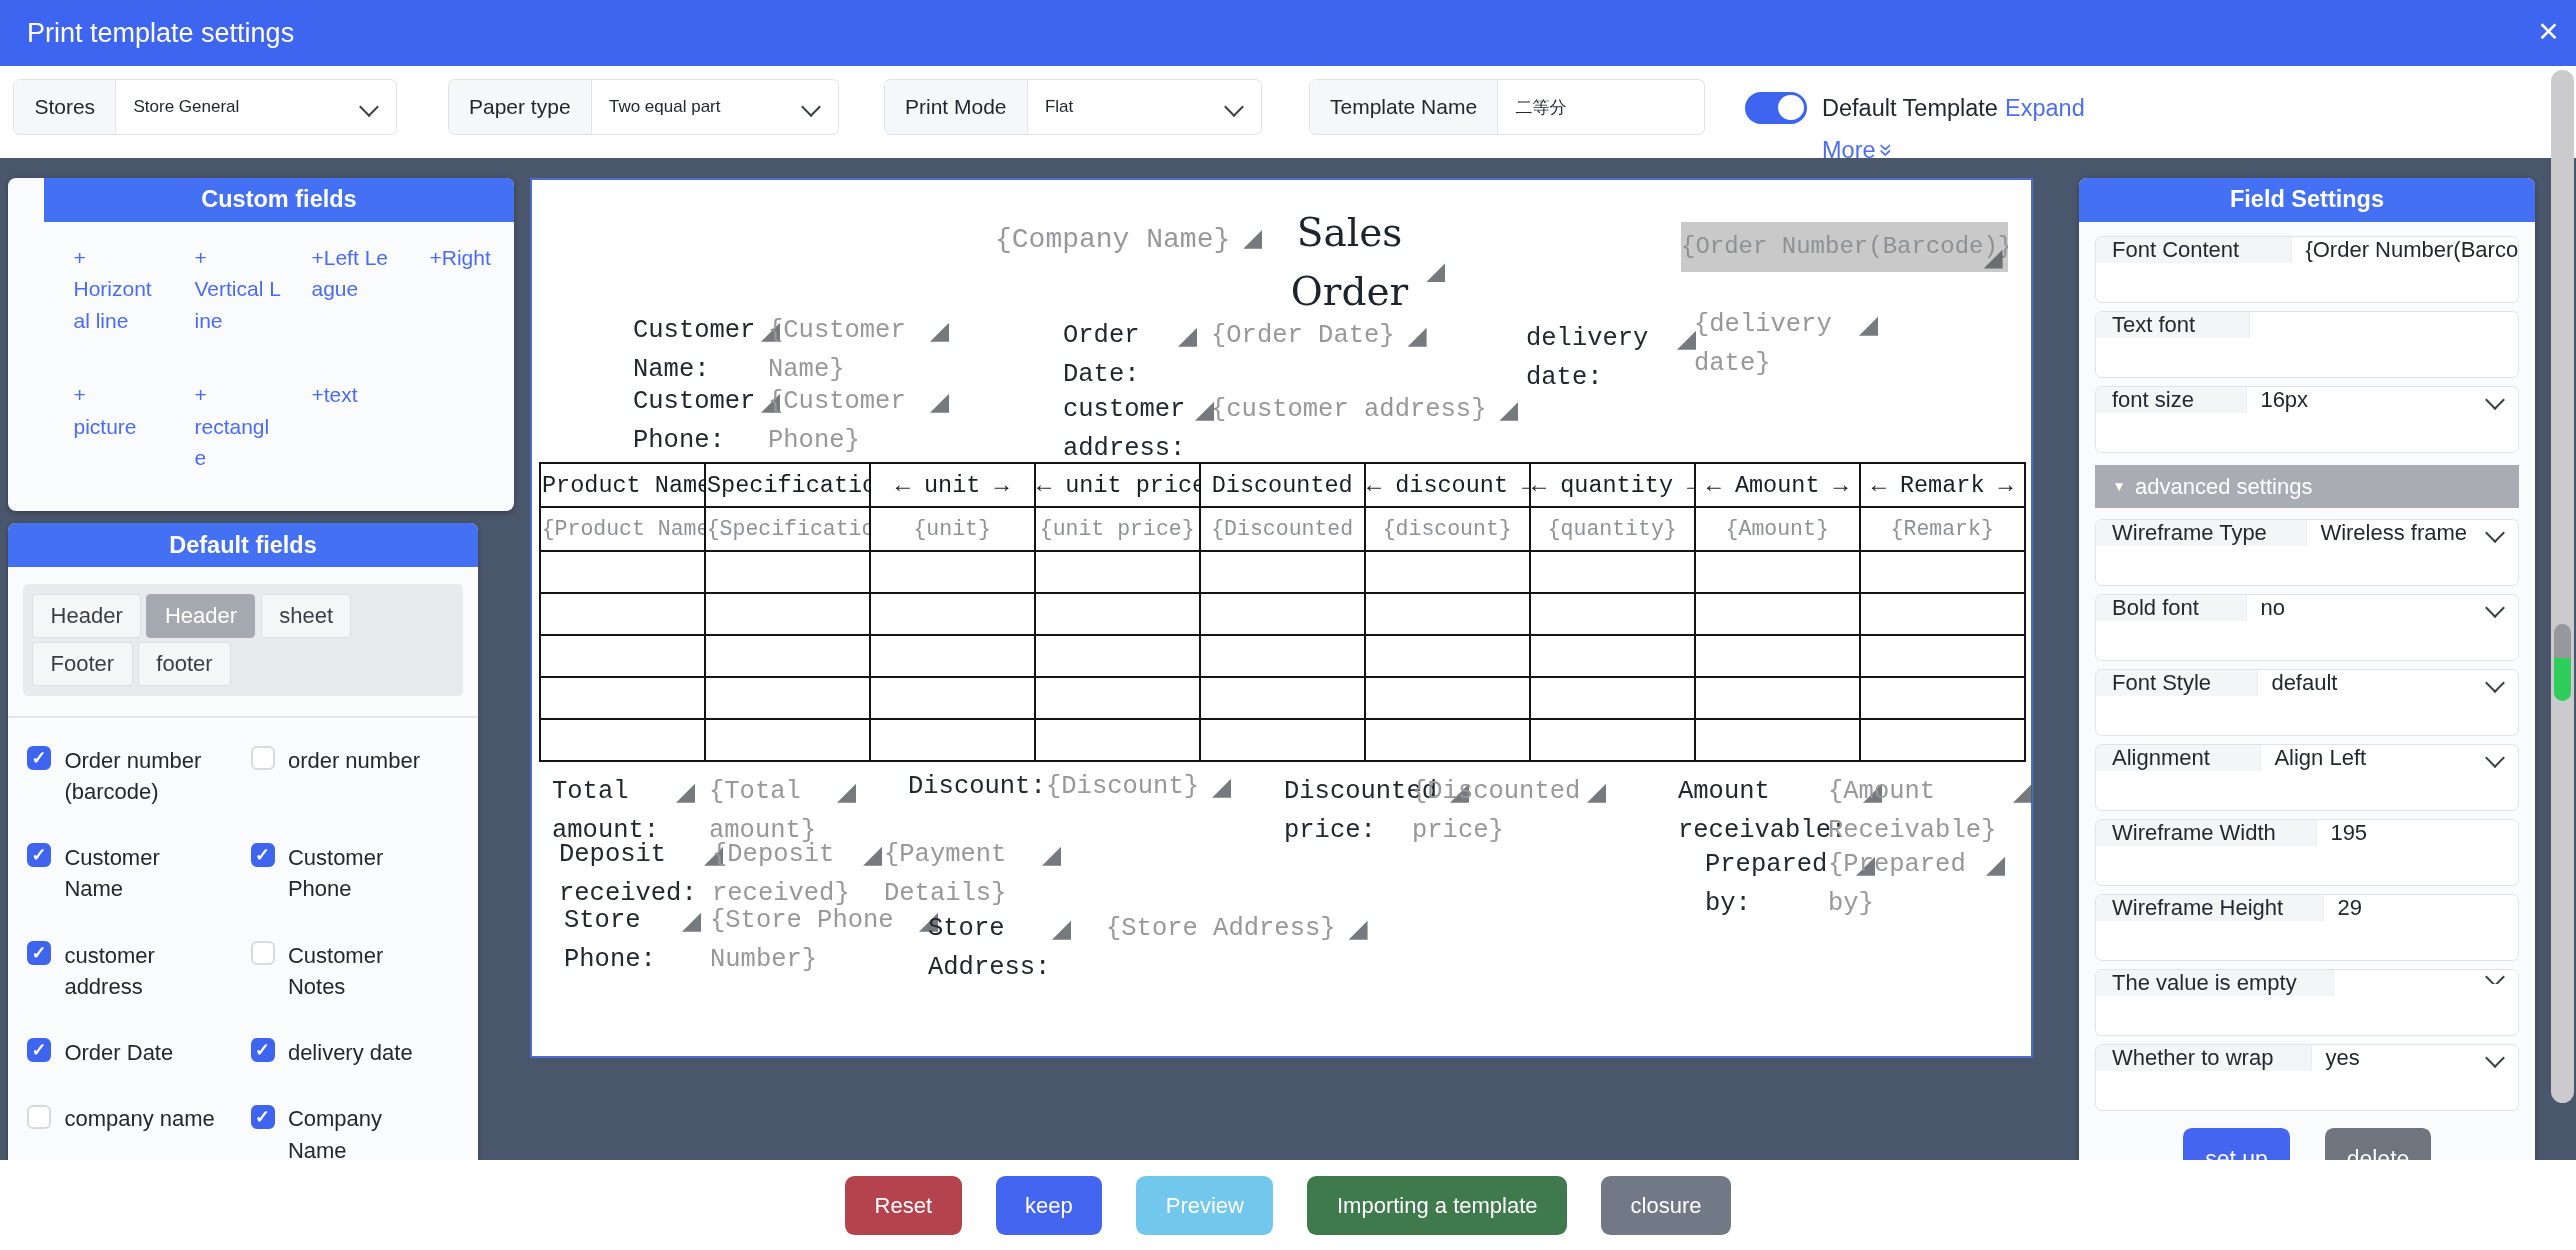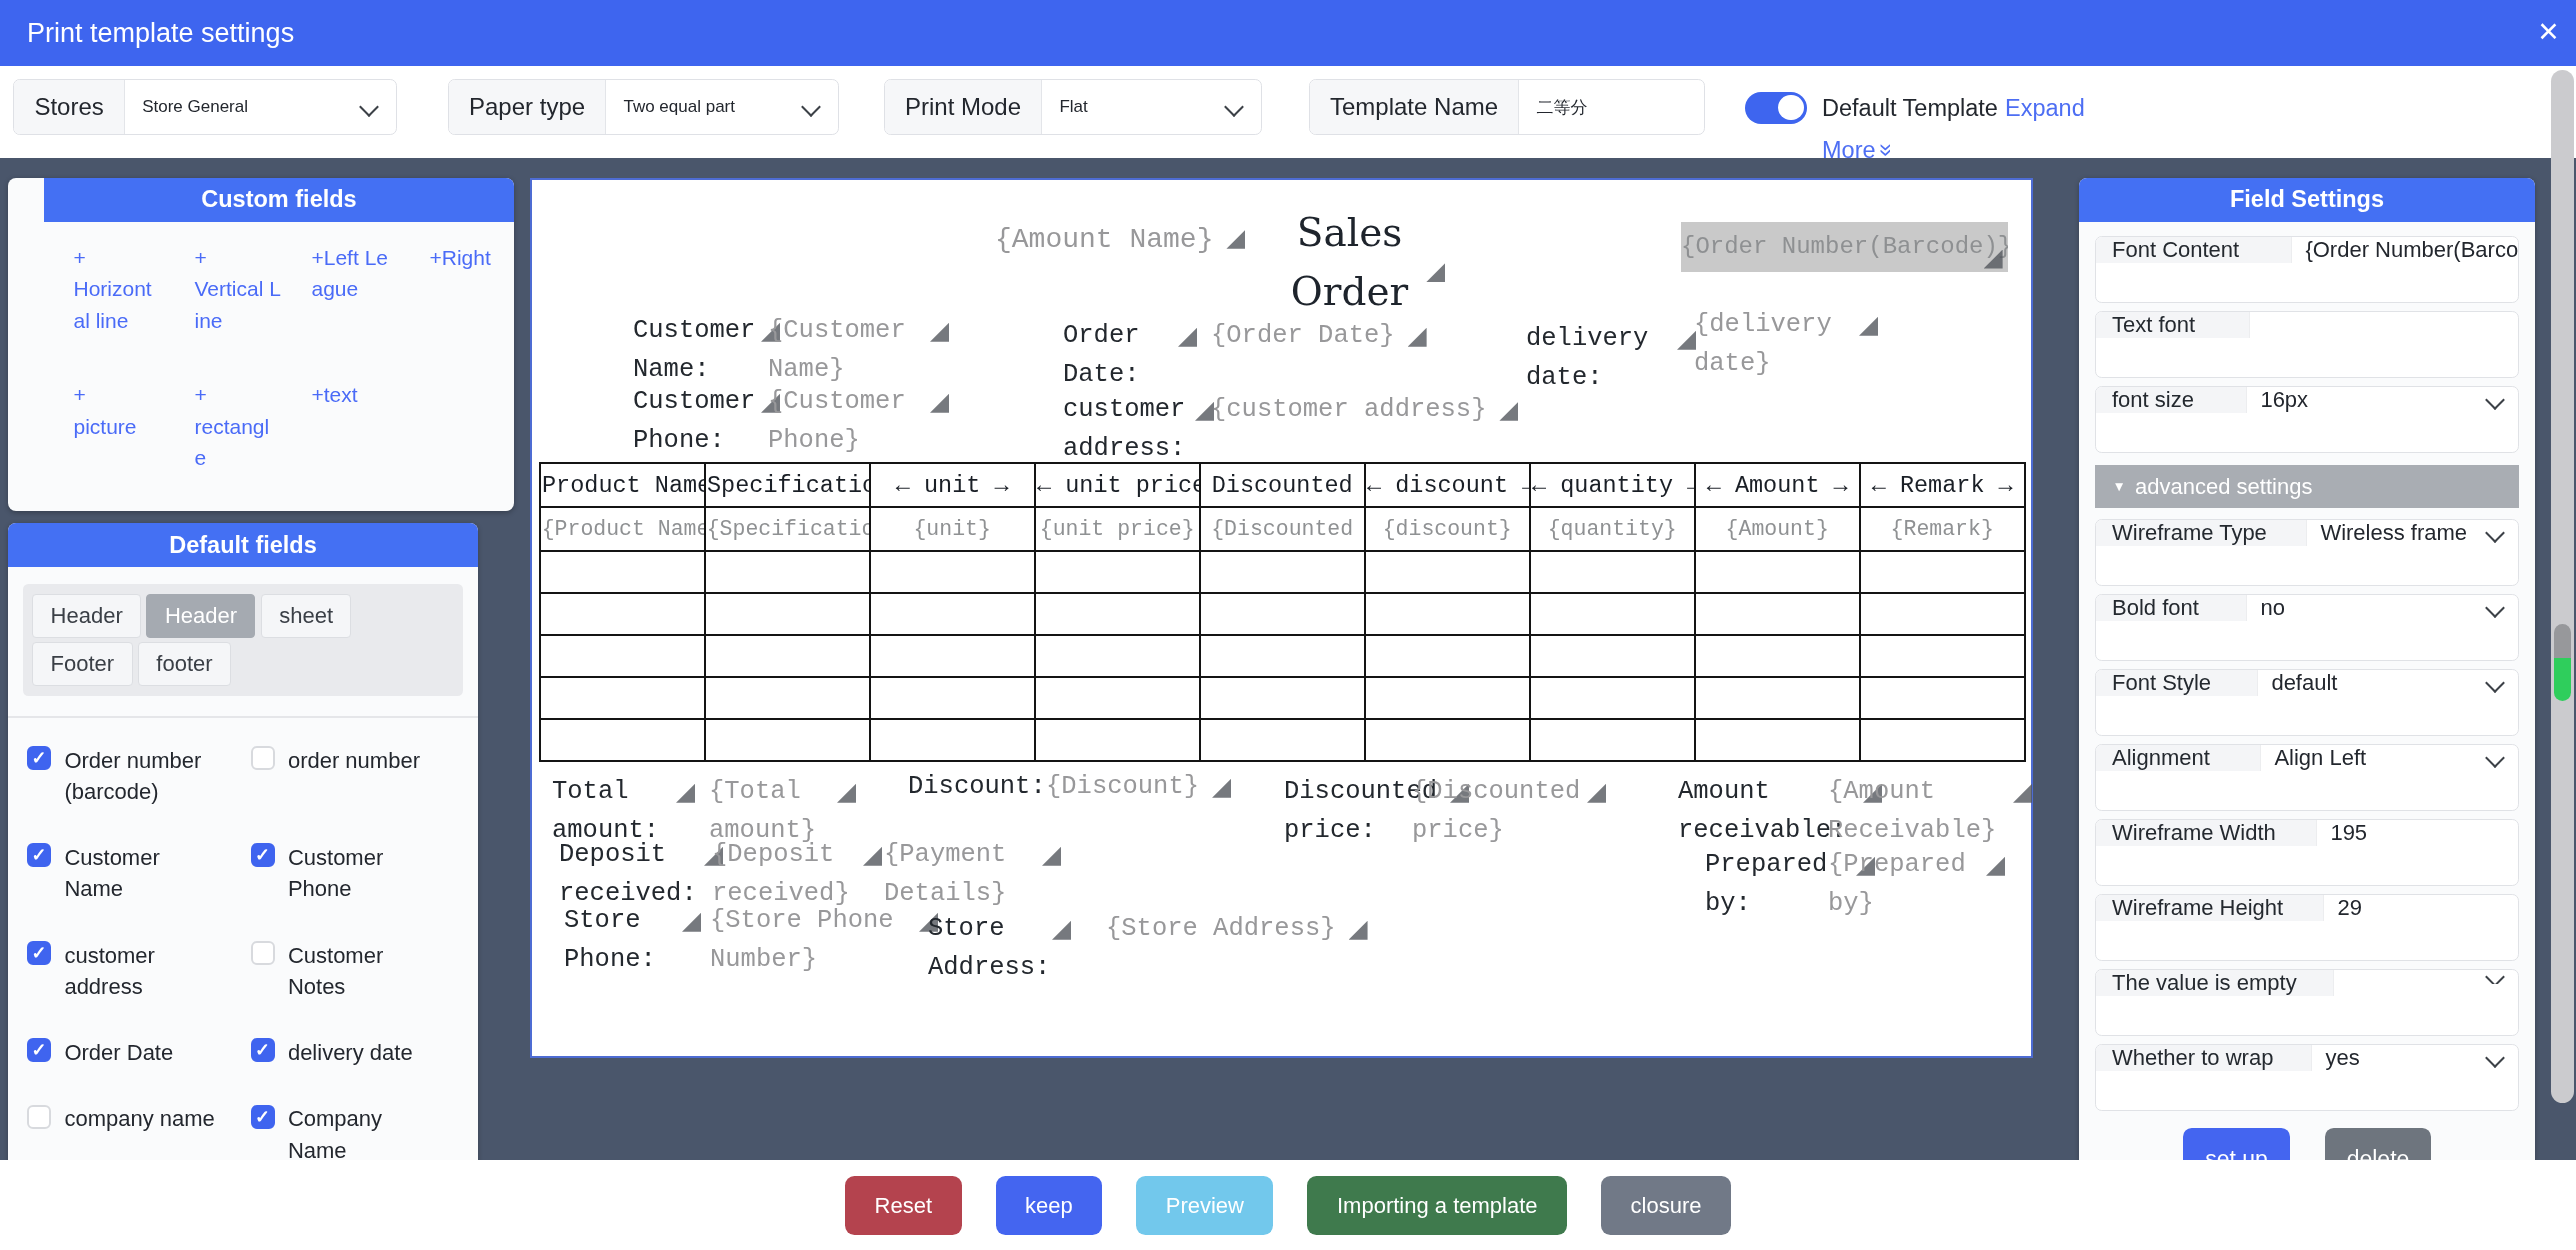--- a/index.html
+++ b/index.html
@@ -9,21 +9,21 @@
   
   .titlebar{position:absolute;left:0;top:0;width:2576px;height:66px;background:#3E65EF;}
   .titlebar .ttl{position:absolute;left:27px;top:0;line-height:66px;font-size:27px;color:#fff;}
   .titlebar .close{position:absolute;right:17.4px;top:0;line-height:62px;font-size:35px;color:#fff;cursor:pointer;}
 
   
   .toolbar{position:absolute;left:0;top:66px;width:2576px;height:92px;background:#fff;}
   .tgroup{position:absolute;top:13.4px;height:56px;display:flex;align-items:stretch;
           border:1.3px solid #DFE1E6;border-radius:6.7px;background:#fff;box-sizing:border-box;overflow:hidden;}
   .tgroup .glabel{background:#F6F7F9;border-right:1.3px solid #E3E5E9;display:flex;align-items:center;
-                  padding:0 20px;font-size:24px;color:#23272e;white-space:nowrap;}
+                  padding:0 20px;font-size:21px;color:#23272e;white-space:nowrap;}
   .tgroup .gval{display:flex;align-items:center;padding:0 17.4px;font-size:17px;color:#23272e;flex:1;white-space:nowrap;}
   .chev{width:12px;height:12px;border-right:2px solid #3c4147;border-bottom:2px solid #3c4147;
         transform:rotate(45deg);margin-left:auto;margin-right:2.7px;flex-shrink:0;}
   .toggle{position:absolute;left:1745px;top:25.5px;width:62px;height:32px;border-radius:16px;background:#c9ccd4;cursor:pointer;}
   .toggle.on{background:#3E65EF;}
   .toggle .knob{position:absolute;top:3.4px;left:3.4px;width:25.5px;height:25.5px;border-radius:50%;background:#fff;}
   .toggle.on .knob{left:auto;right:3.4px;}
   .tb-text{position:absolute;top:25.5px;font-size:23.5px;line-height:32px;color:#23272e;white-space:nowrap;}
   .tb-link{color:#4D6EF3;cursor:pointer;}
   .more-chev{display:inline-block;transform:rotate(-90deg);font-size:24px;margin-left:1.3px;}
@@ -250,21 +250,21 @@
         </div>
       <div class="cb-item">
           <span class="cb on"></span>
           <span class="cb-label">Company Name</span>
         </div>
 
     </div>
   </div>
 
   <div class="preview">
-    <div class="pv pv-company"><span>{Amount Name}</span><i class="grip"></i></div>
+    <div class="pv pv-company"><span>{Company Name}</span><i class="grip"></i></div>
     <div class="pv pv-sales"><span>Sales Order</span><i class="grip"></i></div>
     <div class="pv pv-barcode"><span>{Order Number(Barcode)}</span><i class="grip"></i></div>
 
     <div class="pv f-custname-l"><span>Customer Name:</span><i class="grip"></i></div>
     <div class="pv ph f-custname-v"><span>{Customer Name}</span><i class="grip"></i></div>
     <div class="pv f-orderdate-l"><span>Order Date:</span><i class="grip"></i></div>
     <div class="pv ph f-orderdate-v"><span>{Order Date}</span><i class="grip"></i></div>
     <div class="pv f-delivery-l"><span>delivery date:</span><i class="grip"></i></div>
     <div class="pv ph f-delivery-v"><span>{delivery date}</span><i class="grip"></i></div>
     <div class="pv f-custphone-l"><span>Customer Phone:</span><i class="grip"></i></div>

